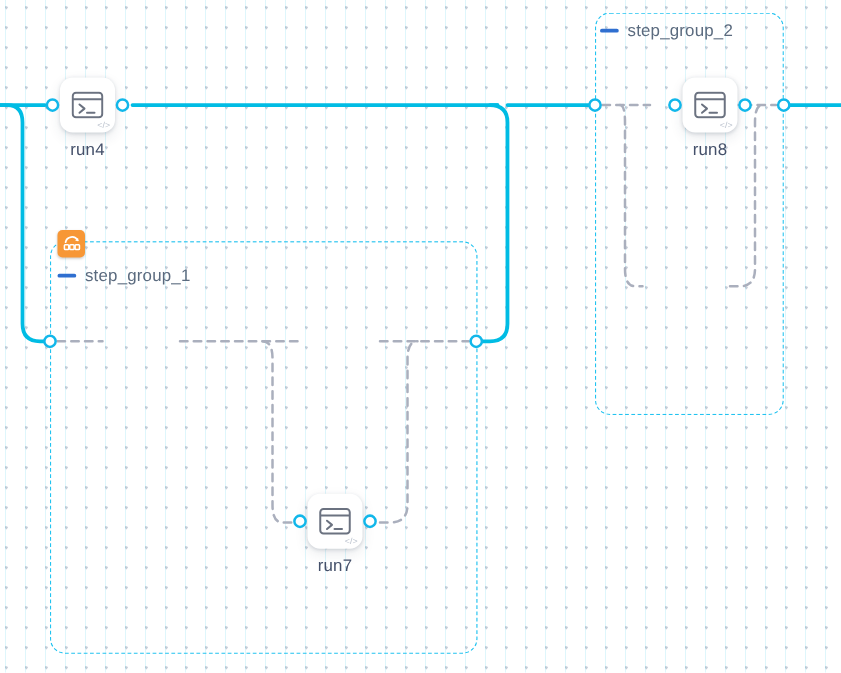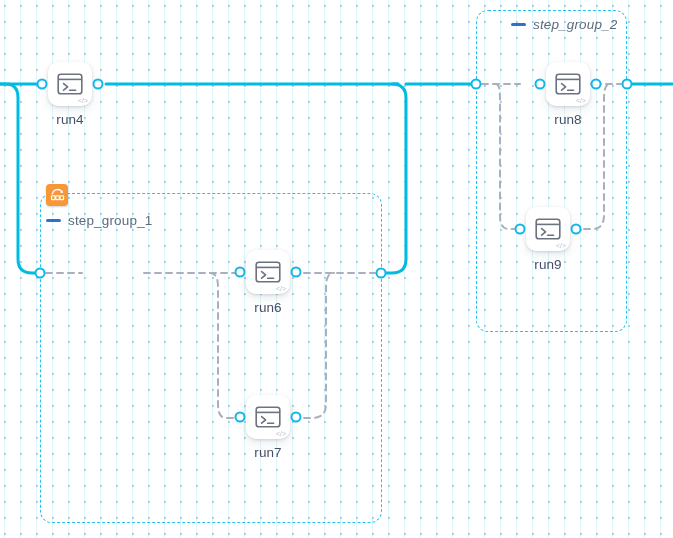--- a/index.html
+++ b/index.html
@@ -132,55 +132,41 @@
     </svg>
   </div>
 
   <div class="group-label" style="left:46px;top:213px;">
     <span class="toggle-dash"></span>
     <span>step_group_1</span>
   </div>
 
   <div class="group" style="left:476px;top:10px;width:151px;height:322px;"></div>
 
-  <div class="group-label" style="left:511px;top:17px;font-style:italic;">
+  <div class="group-label" style="left:480px;top:17px;">
     <span class="toggle-dash"></span>
     <span>step_group_2</span>
   </div>
 
   <div class="node" style="left:48px;top:62px;">
     <div class="node-card">
       <svg width="26" height="22" viewBox="0 0 26 22" fill="none" xmlns="http://www.w3.org/2000/svg">
         <rect x="1.2" y="1.2" width="23.6" height="19.6" rx="2.6" stroke="#6b7280" stroke-width="1.6"></rect>
         <line x1="1.2" y1="6.4" x2="24.8" y2="6.4" stroke="#6b7280" stroke-width="1.6"></line>
         <path d="M6.6 10.6 L10.6 13.9 L6.6 17.2" stroke="#6b7280" stroke-width="1.6" stroke-linecap="round" stroke-linejoin="round"></path>
         <line x1="12.6" y1="17.2" x2="18.6" y2="17.2" stroke="#6b7280" stroke-width="1.6" stroke-linecap="round"></line>
       </svg>
       <span class="node-code">&lt;/&gt;</span>
     </div>
     <span class="port in"></span>
     <span class="port out"></span>
     <span class="node-label">run4</span>
   </div>
 
 
-  <div class="node" style="left:246px;top:250px;">
-    <div class="node-card">
-      <svg width="26" height="22" viewBox="0 0 26 22" fill="none" xmlns="http://www.w3.org/2000/svg">
-        <rect x="1.2" y="1.2" width="23.6" height="19.6" rx="2.6" stroke="#6b7280" stroke-width="1.6"></rect>
-        <line x1="1.2" y1="6.4" x2="24.8" y2="6.4" stroke="#6b7280" stroke-width="1.6"></line>
-        <path d="M6.6 10.6 L10.6 13.9 L6.6 17.2" stroke="#6b7280" stroke-width="1.6" stroke-linecap="round" stroke-linejoin="round"></path>
-        <line x1="12.6" y1="17.2" x2="18.6" y2="17.2" stroke="#6b7280" stroke-width="1.6" stroke-linecap="round"></line>
-      </svg>
-      <span class="node-code">&lt;/&gt;</span>
-    </div>
-    <span class="port in"></span>
-    <span class="port out"></span>
-    <span class="node-label">run6</span>
-  </div>
 
   <div class="node" style="left:246px;top:395px;">
     <div class="node-card">
       <svg width="26" height="22" viewBox="0 0 26 22" fill="none" xmlns="http://www.w3.org/2000/svg">
         <rect x="1.2" y="1.2" width="23.6" height="19.6" rx="2.6" stroke="#6b7280" stroke-width="1.6"></rect>
         <line x1="1.2" y1="6.4" x2="24.8" y2="6.4" stroke="#6b7280" stroke-width="1.6"></line>
         <path d="M6.6 10.6 L10.6 13.9 L6.6 17.2" stroke="#6b7280" stroke-width="1.6" stroke-linecap="round" stroke-linejoin="round"></path>
         <line x1="12.6" y1="17.2" x2="18.6" y2="17.2" stroke="#6b7280" stroke-width="1.6" stroke-linecap="round"></line>
       </svg>
       <span class="node-code">&lt;/&gt;</span>
@@ -198,33 +184,19 @@
         <path d="M6.6 10.6 L10.6 13.9 L6.6 17.2" stroke="#6b7280" stroke-width="1.6" stroke-linecap="round" stroke-linejoin="round"></path>
         <line x1="12.6" y1="17.2" x2="18.6" y2="17.2" stroke="#6b7280" stroke-width="1.6" stroke-linecap="round"></line>
       </svg>
       <span class="node-code">&lt;/&gt;</span>
     </div>
     <span class="port in"></span>
     <span class="port out"></span>
     <span class="node-label">run8</span>
   </div>
 
-  <div class="node" style="left:526px;top:207px;">
-    <div class="node-card">
-      <svg width="26" height="22" viewBox="0 0 26 22" fill="none" xmlns="http://www.w3.org/2000/svg">
-        <rect x="1.2" y="1.2" width="23.6" height="19.6" rx="2.6" stroke="#6b7280" stroke-width="1.6"></rect>
-        <line x1="1.2" y1="6.4" x2="24.8" y2="6.4" stroke="#6b7280" stroke-width="1.6"></line>
-        <path d="M6.6 10.6 L10.6 13.9 L6.6 17.2" stroke="#6b7280" stroke-width="1.6" stroke-linecap="round" stroke-linejoin="round"></path>
-        <line x1="12.6" y1="17.2" x2="18.6" y2="17.2" stroke="#6b7280" stroke-width="1.6" stroke-linecap="round"></line>
-      </svg>
-      <span class="node-code">&lt;/&gt;</span>
-    </div>
-    <span class="port in"></span>
-    <span class="port out"></span>
-    <span class="node-label">run9</span>
-  </div>
 
   <span class="free-port" style="left:40px;top:273px;"></span>
   <span class="free-port" style="left:381px;top:273px;"></span>
   <span class="free-port" style="left:476px;top:84px;"></span>
   <span class="free-port" style="left:627px;top:84px;"></span>
 
 </div>
 
 </body></html>

